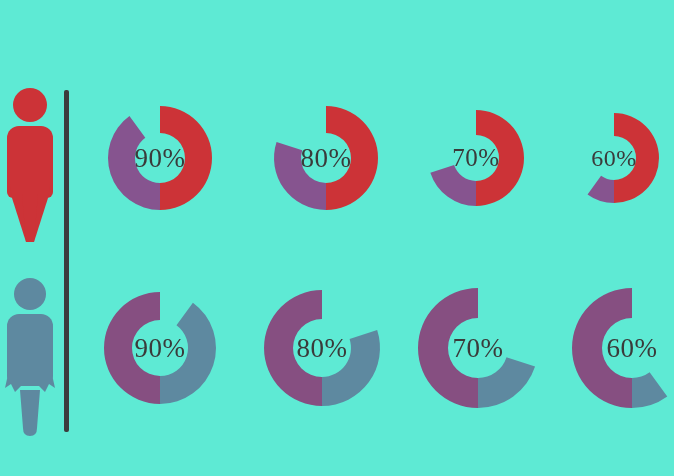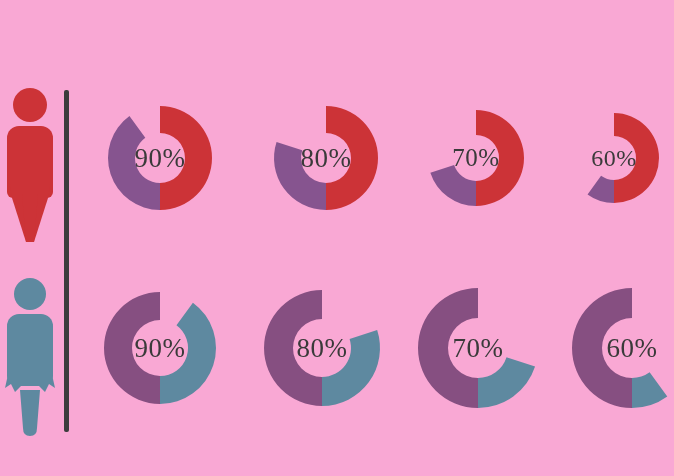--- a/index.html
+++ b/index.html
@@ -109,21 +109,21 @@
     color: #3a3a3a;
     font-family: "Liberation Serif", "DejaVu Serif", serif;
     font-weight: 400;
     letter-spacing: 0.5px;
     pointer-events: none;
   }
 </style>
 </head>
 <body style="background: rgb(247, 247, 245);">
 
-<div id="canvas" style="background: #f9a8d4;">
+<div id="canvas" style="background: #5eead4;">
 
   <div class="person" id="person-male">
     <div class="head" style="background: rgb(204, 51, 55);"></div>
     <div class="torso" style="background: rgb(204, 51, 55);"></div>
     <svg class="legs" viewBox="0 0 44 58" width="44" height="58">
       <path d="M2,0 L42,0 L40,14 L26,58 L18,58 L4,14 Z" fill="#cc3337"></path>
       <path d="M14,10 L30,10 L26,58 L18,58 Z" fill="#cc3337"></path>
     </svg>
   </div>
 

